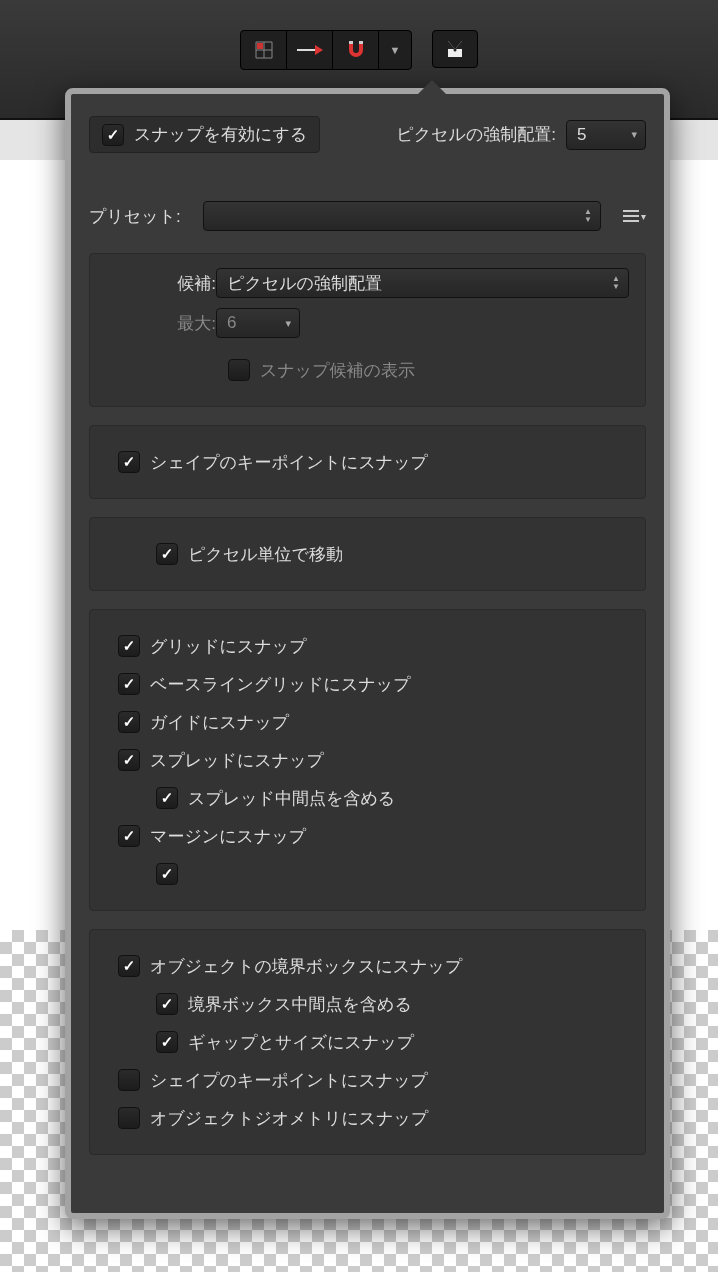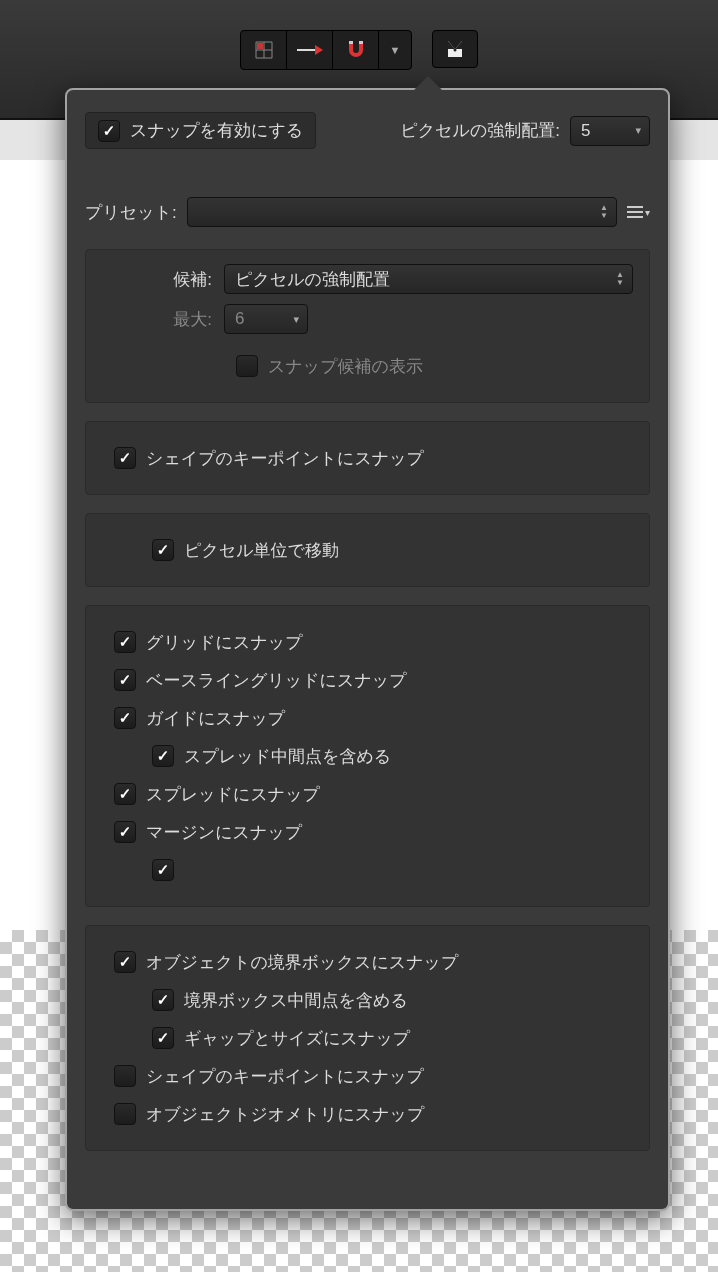--- a/index.html
+++ b/index.html
@@ -69,21 +69,21 @@
     top: 160px;
     height: 770px;
     background: #fff;
   }
   .popover {
     position: absolute;
     top: 88px;
     left: 65px;
     width: 605px;
     background: #3a3a3a;
-    border: 2px solid #a3a3a3;
+    border: 6px solid #a3a3a3;
     border-radius: 8px;
     box-shadow: 0 8px 30px rgba(0,0,0,0.6);
     padding: 22px 18px 40px 18px;
   }
   .popover-arrow {
     position: absolute;
     top: -14px;
     left: 345px;
     width: 0; height: 0;
     border-left: 16px solid transparent;
@@ -166,21 +166,21 @@
     border: 1px solid #2a2a2a;
     border-radius: 4px;
     padding: 14px 16px;
     margin-bottom: 18px;
   }
   .section .row { margin: 6px 12px; }
   .indent { padding-left: 38px; }
   .preset-row {
     display: flex;
     align-items: center;
-    gap: 10px;
+    gap: 22px;
     margin-bottom: 22px;
     margin-top: 48px;
   }
   .preset-select {
     flex: 1;
   }
   .burger {
     display: flex;
     align-items: center;
     gap: 2px;
@@ -191,21 +191,21 @@
     flex-direction: column;
     gap: 3px;
   }
   .burger-lines span {
     width: 16px; height: 2px; background: #ccc;
   }
   .burger-chev { font-size: 10px; color: #ccc; }
   .cand-grid {
     display: grid;
     grid-template-columns: 110px 1fr;
-    gap: 10px 12px;
+    gap: 10px 0;
     align-items: center;
   }
   .w-full { width: 100%; }
 </style>
 </head>
 <body>
 
 <div class="checker-bg"></div>
 <div class="canvas-area"></div>
 
@@ -332,27 +332,27 @@
       <span class="label">グリッドにスナップ</span>
     </div>
     <div class="row">
       <div class="checkbox checked"></div>
       <span class="label">ベースライングリッドにスナップ</span>
     </div>
     <div class="row">
       <div class="checkbox checked"></div>
       <span class="label">ガイドにスナップ</span>
     </div>
+    <div class="row">
+      <div class="checkbox checked"></div>
+      <span class="label">スプレッドにスナップ</span>
+    </div>
     <div class="row indent">
       <div class="checkbox checked"></div>
       <span class="label">スプレッド中間点を含める</span>
-    </div>
-    <div class="row">
-      <div class="checkbox checked"></div>
-      <span class="label">スプレッドにスナップ</span>
     </div>
     <div class="row">
       <div class="checkbox checked"></div>
       <span class="label">マージンにスナップ</span>
     </div>
     <div class="row indent">
       <div class="checkbox checked"></div>
     </div>
   </div>
 

